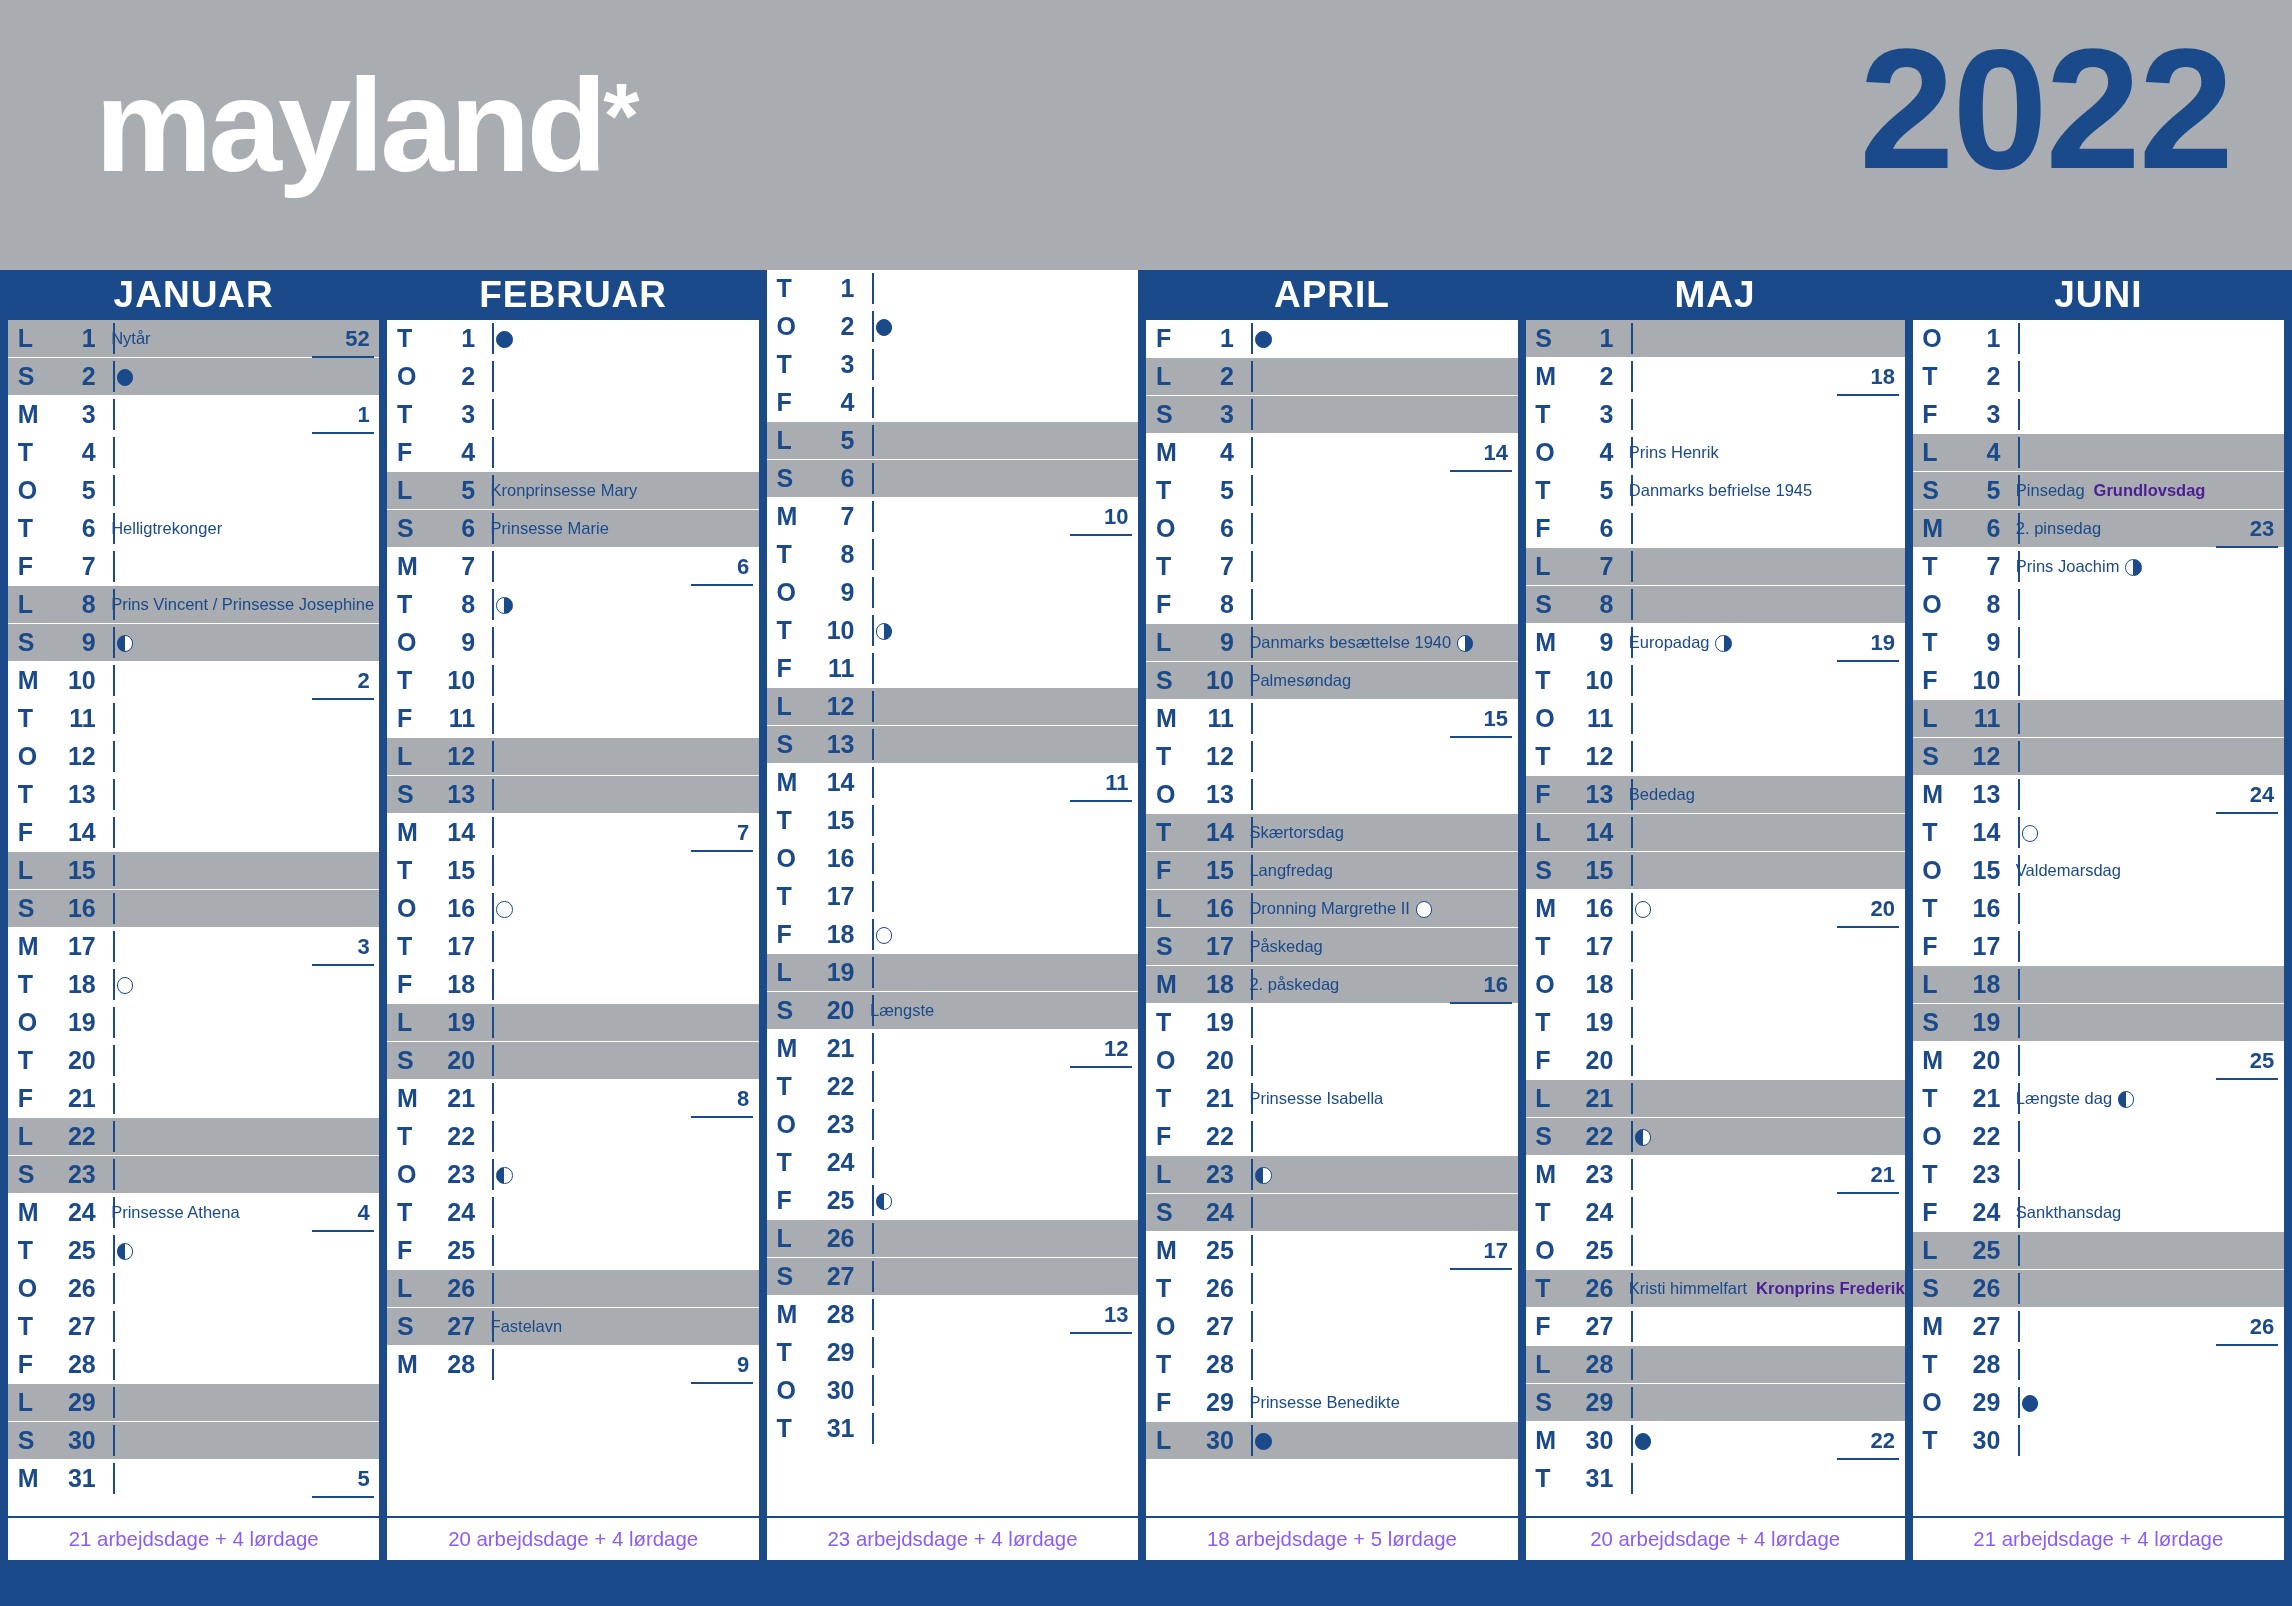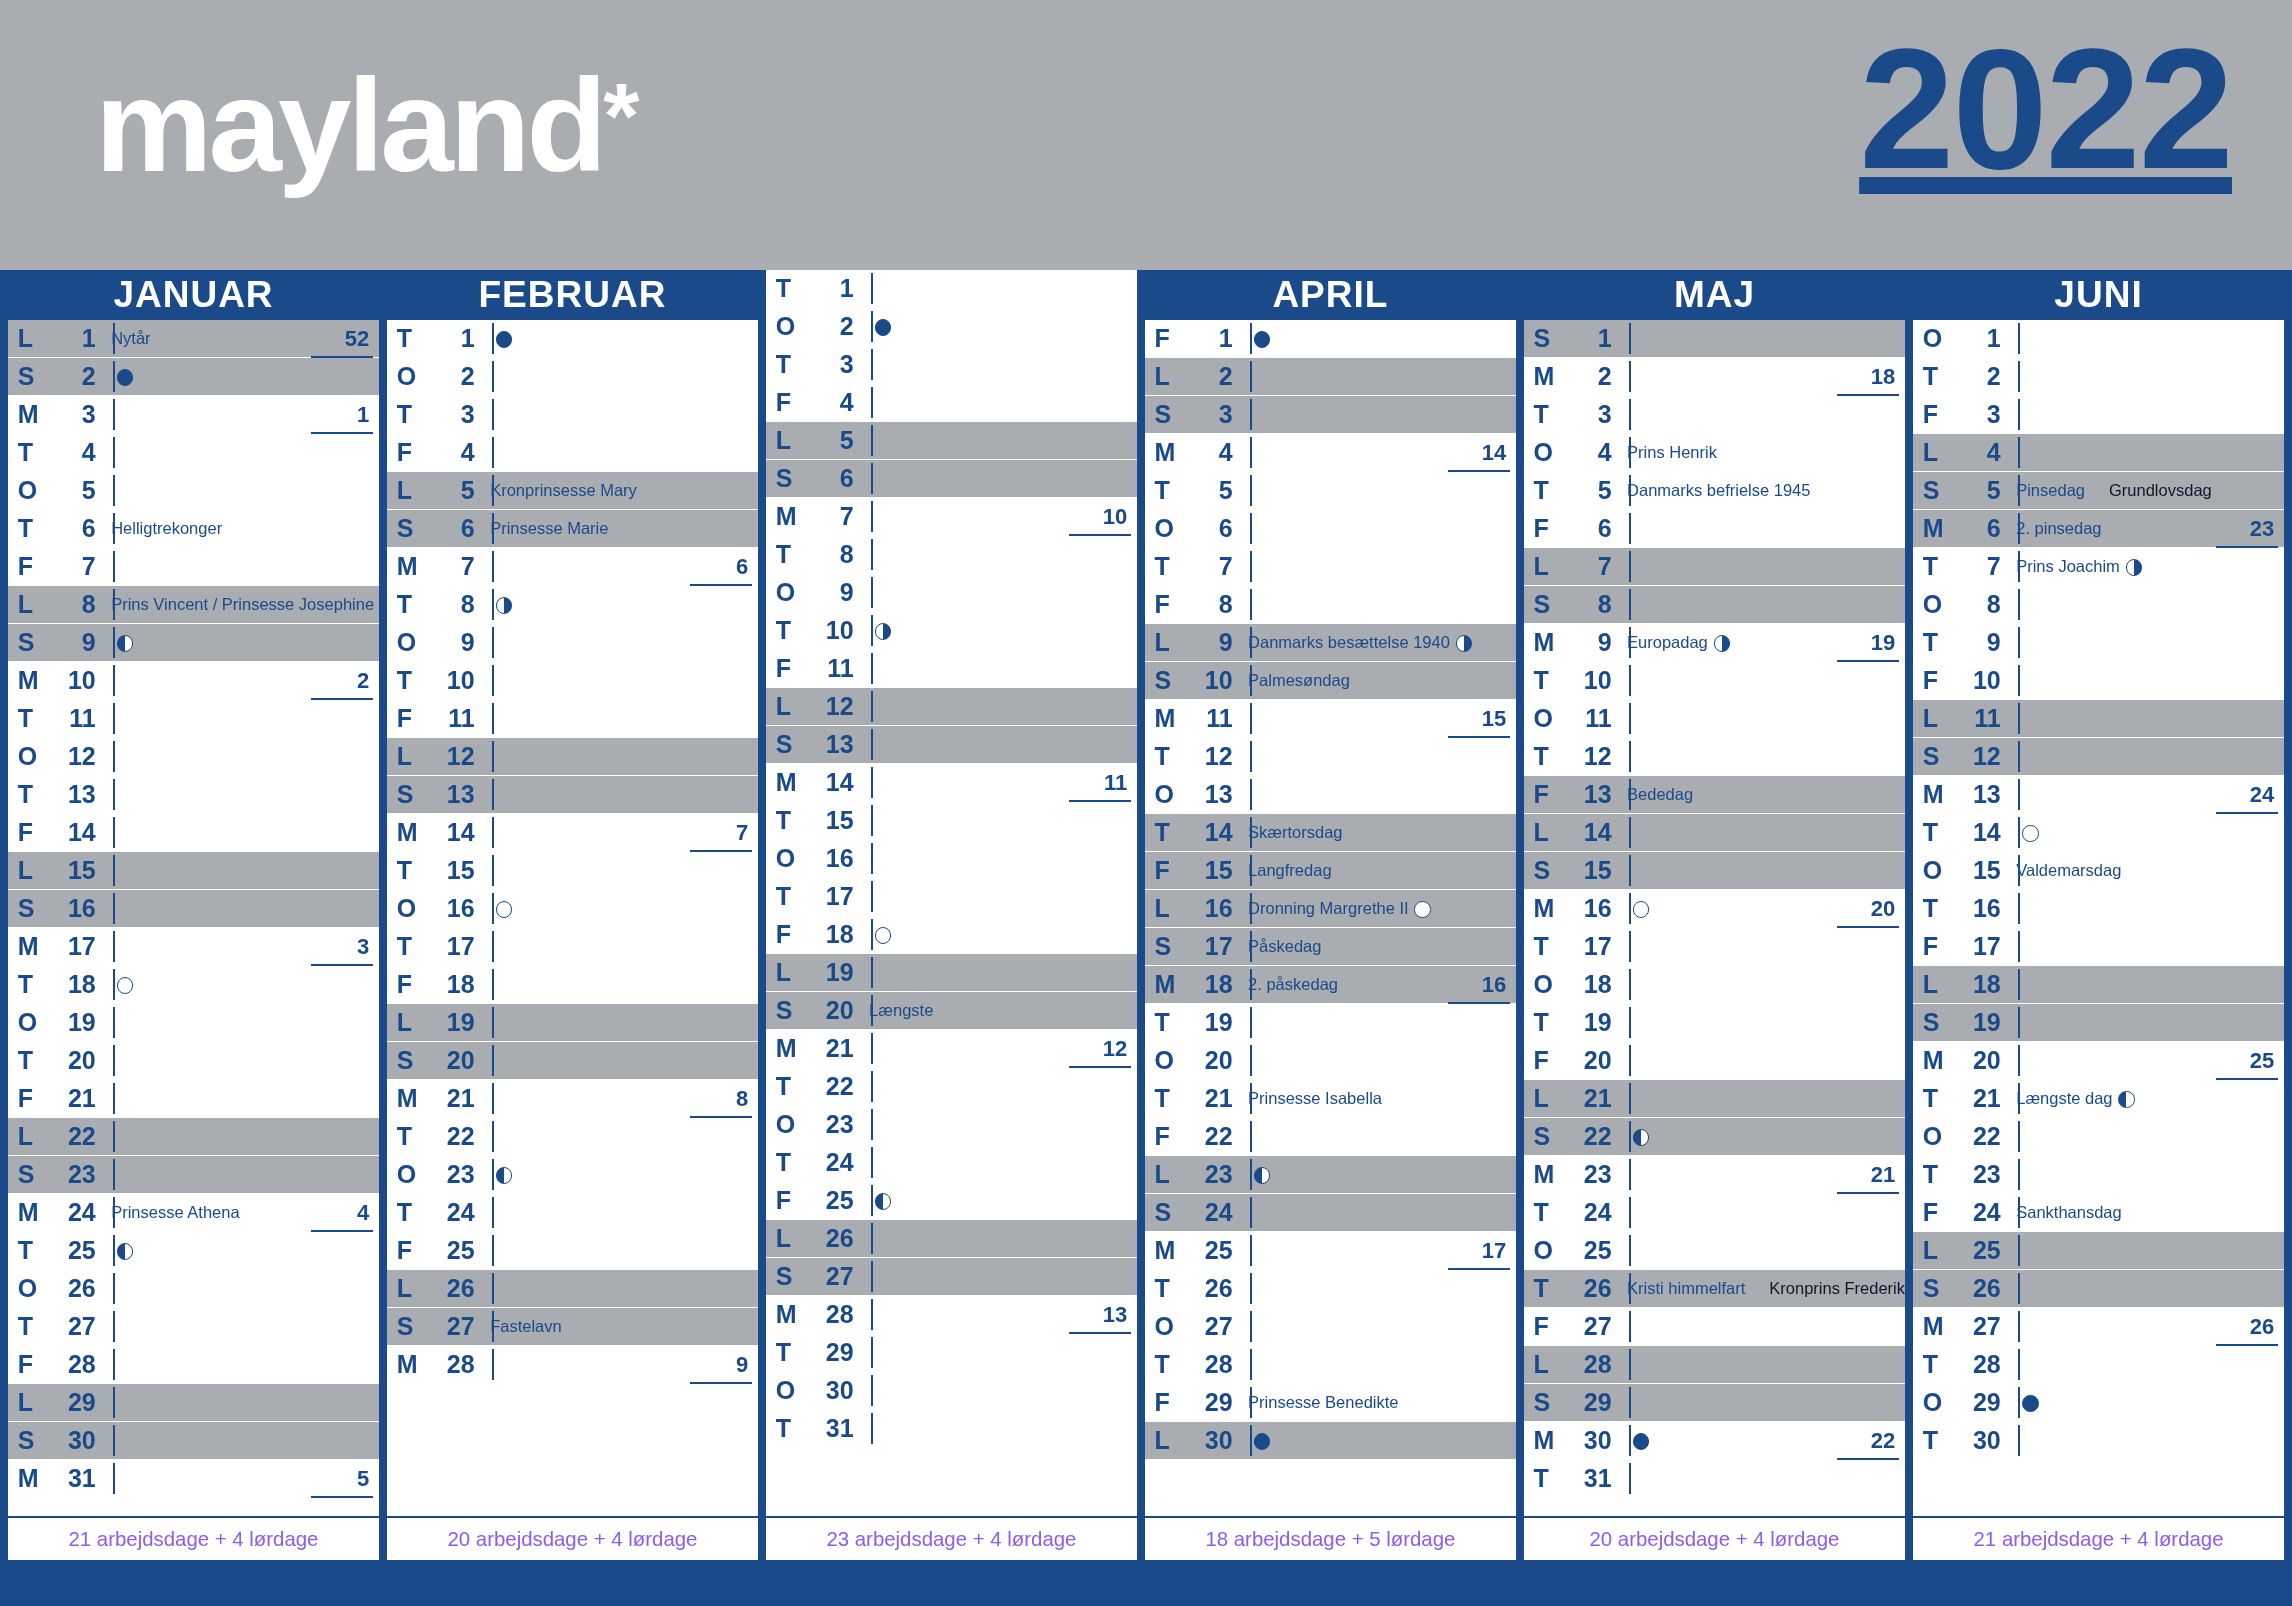--- a/index.html
+++ b/index.html
@@ -17,21 +17,21 @@
   }
   .logo{
     position:absolute;left:95px;top:60px;
     font-size:132px;font-weight:bold;color:#ffffff;
     letter-spacing:-3.9px;line-height:1;
   }
   .logo .star{font-size:93px;vertical-align:top;position:relative;top:9.7px;}
   .year{
     position:absolute;right:60px;top:23px;
     font-size:171px;font-weight:bold;color:#1b4a8a;
-    letter-spacing:-1.9px;line-height:1;text-decoration:underline;
+    letter-spacing:-1.9px;line-height:1;
   }
 
   
   .cal{
     position:absolute;left:0;top:270px;width:2292px;height:1291px;
     background:#1b4a8a;
     display:flex;
     padding:0 0 0 0;
     box-sizing:border-box;
   }
@@ -64,21 +64,21 @@
   .dow{width:33px;display:inline-block;}
   .dnum{width:45px;display:inline-block;text-align:right;margin-right:11.6px;}
   .sep{
     position:absolute;left:105px;top:2.9px;bottom:2.9px;width:1.9px;background:#1b4a8a;
   }
   .note{
     font-size:16.5px;font-weight:normal;color:#1b4a8a;
     white-space:nowrap;overflow:hidden;flex:1 1 auto;
     padding-left:3.9px;
   }
-  .note2{font-size:16.5px;font-weight:normal;color:#0f172a;padding-left:24px;}
+  .note2{font-size:16.5px;font-weight:bold;color:#4c1d95;padding-left:9px;}
   .wk{
     position:absolute;right:9.7px;top:50%;transform:translateY(-50%);
     font-size:22px;font-weight:bold;color:#1b4a8a;
   }
   .wkline{
     position:absolute;right:5.8px;bottom:-1px;width:62px;height:1.9px;background:#1b4a8a;
   }
   .moon{
     display:inline-block;width:16.5px;height:16.5px;border-radius:50%;
     border:1.9px solid #1b4a8a;vertical-align:middle;margin-left:5.8px;

